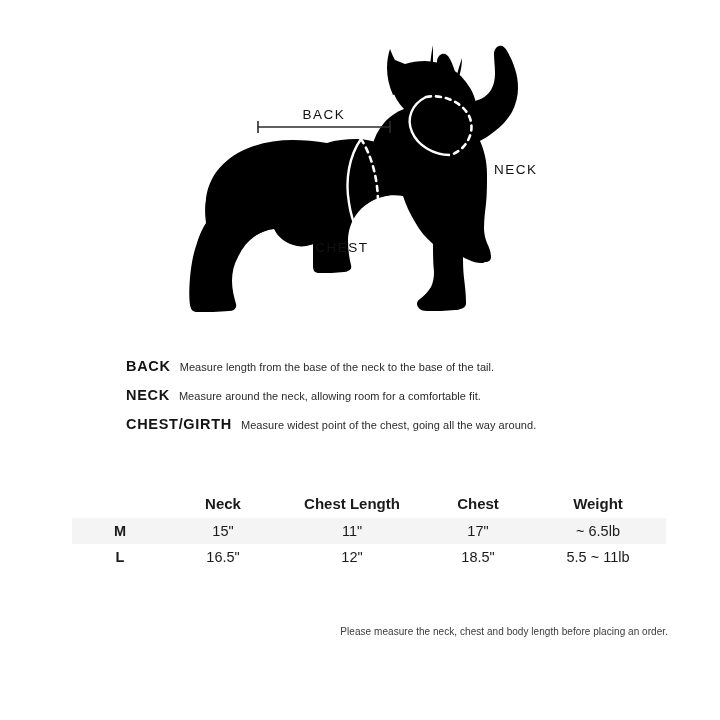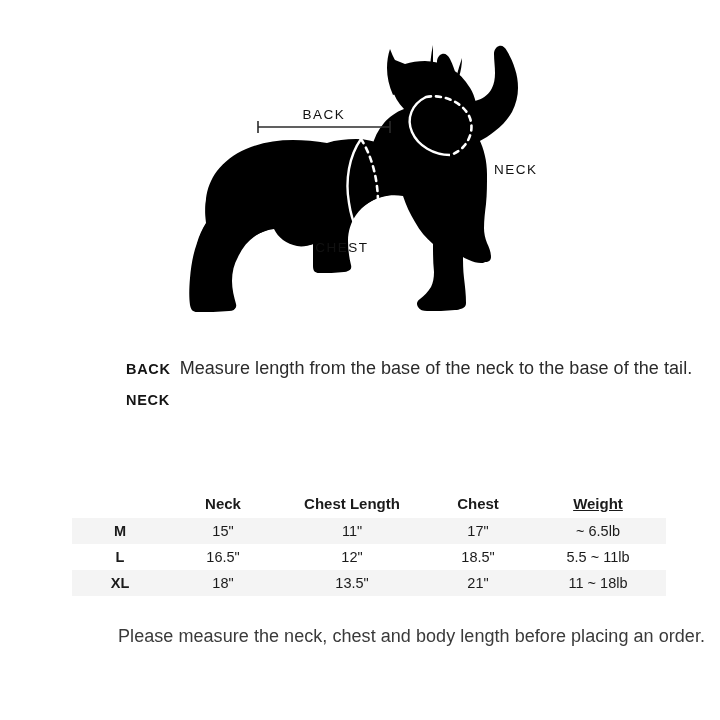--- a/index.html
+++ b/index.html
@@ -47,21 +47,21 @@
     white-space: nowrap;
   }
   .instruction-term {
     font-weight: bold;
     font-size: 14.5px;
     letter-spacing: 0.7px;
     color: #141414;
     margin-right: 9px;
   }
   .instruction-desc {
-    font-size: 18px;
+    font-size: 11px;
     color: #2b2b2b;
     letter-spacing: 0.05px;
   }
 
   
   #size-table {
     position: absolute;
     left: 72px;
     top: 488px;
     width: 594px;
@@ -91,33 +91,32 @@
     background: #f4f4f4;
   }
   #size-table tbody td.size-cell {
     font-weight: bold;
     text-align: center;
   }
   .col-size        { width: 96px; }
   .col-neck        { width: 110px; }
   .col-bodylength  { width: 148px; }
   .col-chest       { width: 104px; }
-  .col-weight      { width: 136px; text-decoration: underline; }
+  .col-weight      { width: 136px; }
 
   
   #footer-note {
     position: absolute;
     left: 0;
     top: 626px;
     width: 668px;
     text-align: right;
-    font-size: 18px;
+    font-size: 10px;
     color: #3a3a3a;
     letter-spacing: 0.05px;
-    padding-left: 37px;
   }
 
   
   .dg-label {
     font-family: "Liberation Sans", sans-serif;
     font-size: 13.5px;
     letter-spacing: 1.5px;
     fill: #111111;
   }
 </style>
@@ -318,20 +317,25 @@
   </svg>
 </div>
 
 <div id="instructions">
   <div class="instruction-row">
     <span class="instruction-term">BACK</span>
     <span class="instruction-desc">Measure length from the base of the neck to the base of the tail.</span>
   </div>
   <div class="instruction-row">
     <span class="instruction-term">NECK</span>
+    <span class="instruction-desc">Measure around the neck, allowing room for a comfortable fit.</span>
+  </div>
+  <div class="instruction-row">
+    <span class="instruction-term">CHEST/GIRTH</span>
+    <span class="instruction-desc">Measure widest point of the chest, going all the way around.</span>
   </div>
 </div>
 
 <table id="size-table">
   <thead>
     <tr>
       <th class="col-size"></th>
       <th class="col-neck">Neck</th>
       <th class="col-bodylength">Chest Length</th>
       <th class="col-chest">Chest</th>
@@ -346,23 +350,16 @@
       <td>17"</td>
       <td>~ 6.5lb</td>
     </tr>
     <tr>
       <td class="size-cell">L</td>
       <td>16.5"</td>
       <td>12"</td>
       <td>18.5"</td>
       <td>5.5 ~ 11lb</td>
     </tr>
-    <tr class="shaded">
-      <td class="size-cell">XL</td>
-      <td>18"</td>
-      <td>13.5"</td>
-      <td>21"</td>
-      <td>11 ~ 18lb</td>
-    </tr>
   </tbody>
 </table>
 
 <div id="footer-note">Please measure the neck, chest and body length before placing an order.</div>
 
 </body></html>

